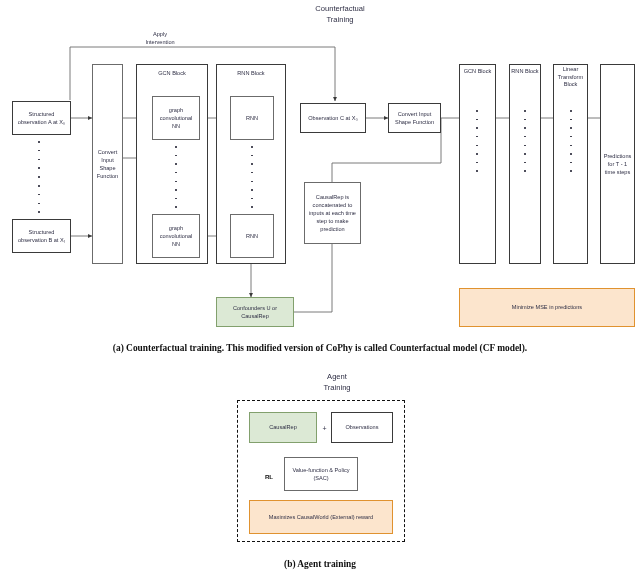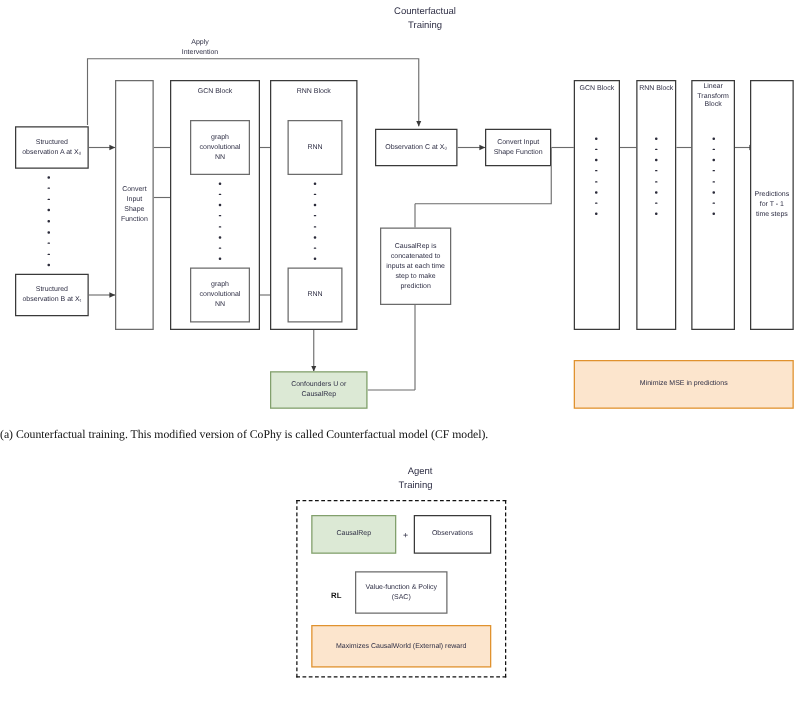--- a/index.html
+++ b/index.html
@@ -64,22 +64,23 @@
   .diagram-title{
     position:absolute;
     text-align:center;
     font-size:7.6px;
     line-height:1.45;
     color:#2f2f45;
   }
   .diagram-title span{}
   .caption{
     position:absolute;
+    text-align:center;
     font-family:"Liberation Serif", serif;
-    font-weight:normal;
+    font-weight:bold;
     font-size:9.4px;
     color:#101010;
     width:100%;
     left:0;
   }
 
   .dashed-area{
     position:absolute;
     box-sizing:border-box;
     border:1.6px dashed #111111;
@@ -278,21 +279,21 @@
   </div>
 
   <div class="box orange" style="left:459px;top:288px;width:176px;height:39px;">
     <span>Minimize MSE in predictions</span>
   </div>
 
   <div class="caption" style="top:343px;">(a) Counterfactual training. This modified version of CoPhy is called Counterfactual model (CF model).</div>
 
   <div class="panel-frame" style="left:212px;top:368px;width:216px;height:182px;"></div>
 
-  <div class="diagram-title" style="left:272px;top:371px;width:74px;text-align:right;">
+  <div class="diagram-title" style="left:300px;top:371px;width:74px;">
     <span>Agent</span><br>
     <span>Training</span>
   </div>
 
   <div class="dashed-area" style="left:237px;top:400px;width:168px;height:142px;"></div>
 
   <div class="box green" style="left:249px;top:412px;width:68px;height:31px;">
     <span>CausalRep</span>
   </div>
   <div class="lbl" style="left:320px;top:424px;width:9px;font-size:7px;">+</div>
@@ -302,14 +303,15 @@
 
   <div class="lbl lbl-bold" style="left:259px;top:473px;width:20px;">RL</div>
   <div class="box" style="left:284px;top:457px;width:74px;height:34px;">
     <span>Value-function &amp; Policy (SAC)</span>
   </div>
 
   <div class="box orange" style="left:249px;top:500px;width:144px;height:34px;">
     <span>Maximizes CausalWorld (External) reward</span>
   </div>
 
+  <div class="caption" style="top:559px;">(b) Agent training</div>
 
 </div>
 
 </body></html>

